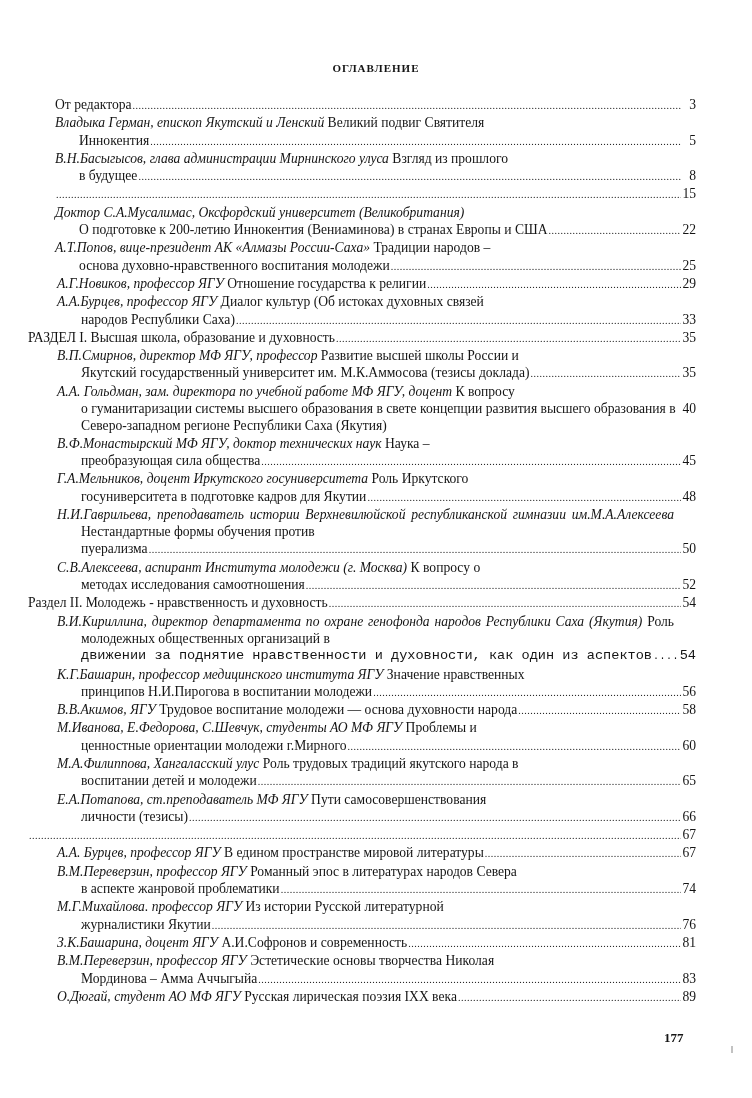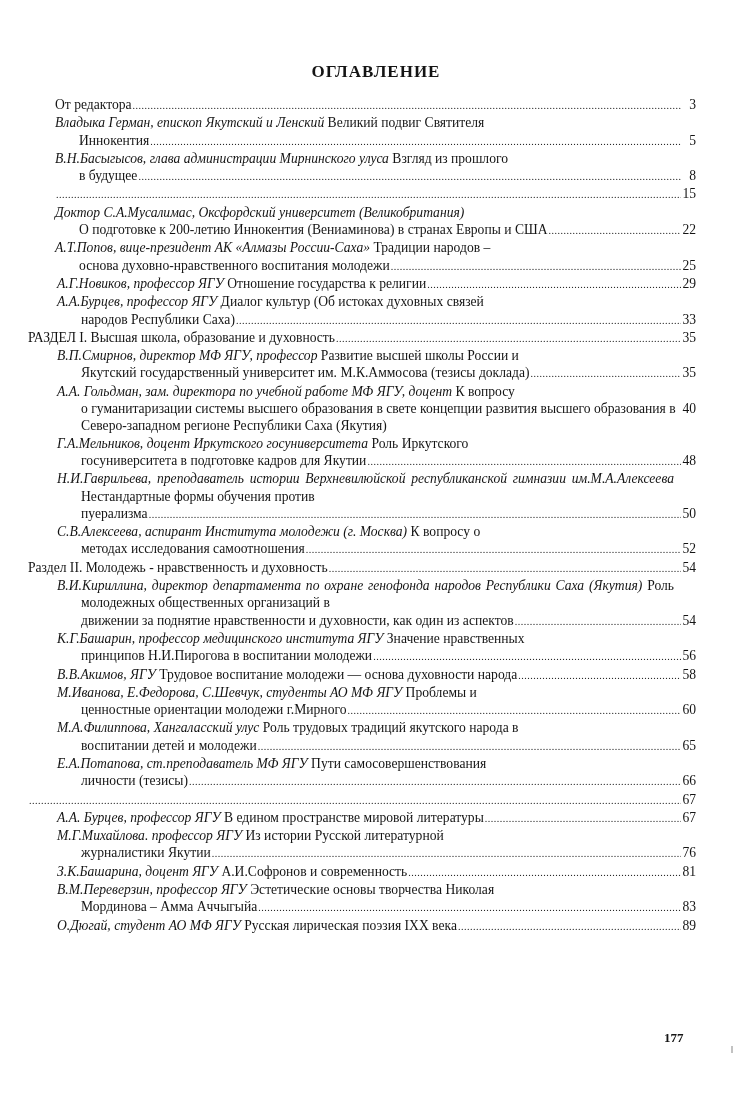--- a/index.html
+++ b/index.html
@@ -3,21 +3,21 @@
 <meta charset="utf-8">
 <style>
   html, body { margin: 0; padding: 0; background: #ffffff; }
   body {
     width: 752px; height: 1098px; position: relative; overflow: hidden;
     font-family: "Liberation Serif", "DejaVu Serif", serif;
     color: #141414;
   }
   .title {
     position: absolute; top: 62px; left: 0; width: 752px; text-align: center;
-    font-size: 17px; font-weight: bold; letter-spacing: 1px;
+    font-size: 11px; font-weight: bold; letter-spacing: 1px;
   }
   .toc {
     position: absolute; top: 96px; left: 28px; width: 668px;
     font-size: 13.6px; line-height: 17.3px;
   }
   .entry { position: relative; }
   .entry.top { padding-left: 27px; text-indent: 0; }
   .entry.section { padding-left: 0; }
   .entry.sub { padding-left: 29px; }
   .entry .txt {
@@ -146,20 +146,30 @@
       <div class="txt" style="padding-right: 22px;"><span class="author">А.А. Гольдман, зам. директора по учебной работе МФ ЯГУ, доцент</span><span> К вопросу</span> </div>
       <div style="padding-left: 24px;">
         <span class="lastline">
           <span>о гуманитаризации системы высшего образования в свете концепции развития высшего образования в Северо-западном регионе Республики Саха (Якутия)</span>
           <span class="leader"></span>
           <span class="page">40</span>
         </span>
       </div>
     </div>
     <div class="entry sub">
+      <div class="txt" style="padding-right: 22px;"><span class="author">В.Ф.Монастырский МФ ЯГУ, доктор технических наук</span><span> Наука –</span> </div>
+      <div style="padding-left: 24px;">
+        <span class="lastline">
+          <span>преобразующая сила общества</span>
+          <span class="leader"></span>
+          <span class="page">45</span>
+        </span>
+      </div>
+    </div>
+    <div class="entry sub">
       <div class="txt" style="padding-right: 22px;"><span class="author">Г.А.Мельников, доцент Иркутского госуниверситета</span><span> Роль Иркутского</span> </div>
       <div style="padding-left: 24px;">
         <span class="lastline">
           <span>госуниверситета в подготовке кадров для Якутии</span>
           <span class="leader"></span>
           <span class="page">48</span>
         </span>
       </div>
     </div>
     <div class="entry sub">
@@ -184,21 +194,21 @@
     </div>
     <div class="entry section">
       <span class="lastline">
         <span><span>Раздел II. Молодежь - нравственность и духовность</span></span>
         <span class="leader"></span>
         <span class="page">54</span>
       </span>
     </div>
     <div class="entry sub">
       <div class="txt" style="padding-right: 22px;"><span class="author">В.И.Кириллина, директор департамента по охране генофонда народов Республики Саха (Якутия)</span><span> Роль молодежных общественных организаций в</span> </div>
-      <div style="padding-left: 24px;">
+      <div style="padding-left: 24px; font-family: Liberation Mono, monospace;">
         <span class="lastline">
           <span>движении за поднятие нравственности и духовности, как один из аспектов</span>
           <span class="leader"></span>
           <span class="page">54</span>
         </span>
       </div>
     </div>
     <div class="entry sub">
       <div class="txt" style="padding-right: 22px;"><span class="author">К.Г.Башарин, профессор медицинского института ЯГУ</span><span> Значение нравственных</span> </div>
       <div style="padding-left: 24px;">
@@ -251,20 +261,30 @@
         <span class="leader"></span>
         <span class="page">67</span>
       </span>
     </div>
     <div class="entry sub">
       <span class="lastline">
         <span><span class="author">А.А. Бурцев, профессор ЯГУ</span><span> В едином пространстве мировой литературы</span></span>
         <span class="leader"></span>
         <span class="page">67</span>
       </span>
+    </div>
+    <div class="entry sub">
+      <div class="txt" style="padding-right: 22px;"><span class="author">В.М.Переверзин, профессор ЯГУ</span><span> Романный эпос в литературах народов Севера</span> </div>
+      <div style="padding-left: 24px;">
+        <span class="lastline">
+          <span>в аспекте жанровой проблематики</span>
+          <span class="leader"></span>
+          <span class="page">74</span>
+        </span>
+      </div>
     </div>
     <div class="entry sub">
       <div class="txt" style="padding-right: 22px;"><span class="author">М.Г.Михайлова. профессор ЯГУ</span><span> Из истории Русской литературной</span> </div>
       <div style="padding-left: 24px;">
         <span class="lastline">
           <span>журналистики Якутии</span>
           <span class="leader"></span>
           <span class="page">76</span>
         </span>
       </div>

